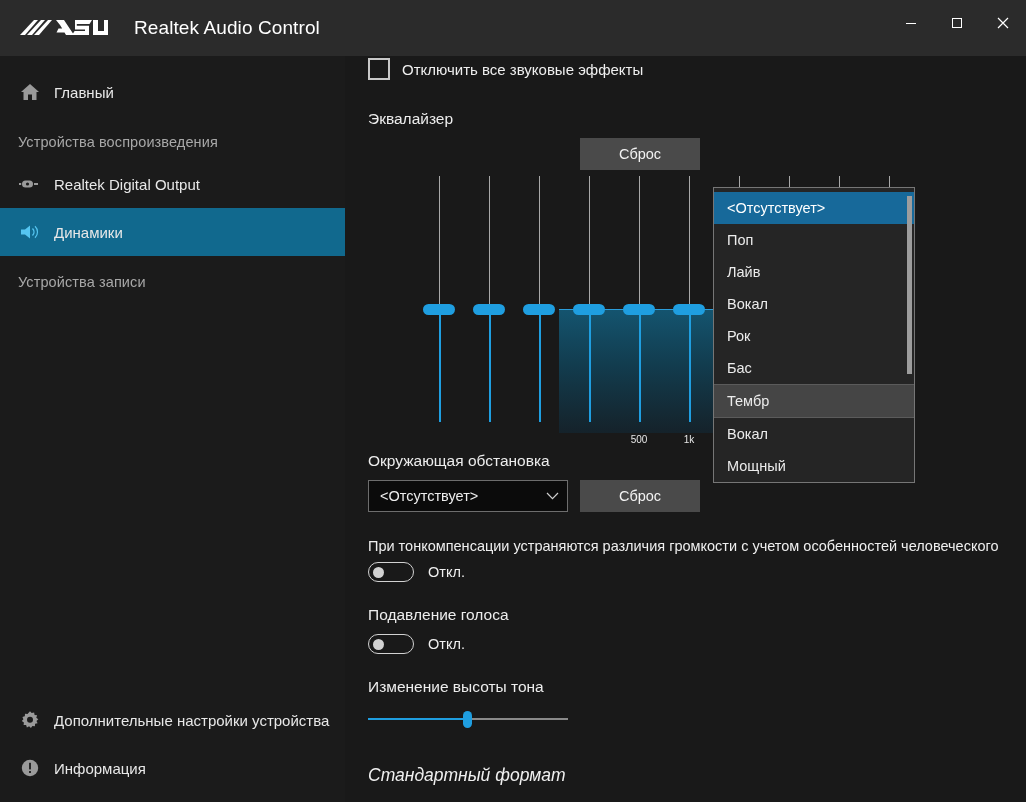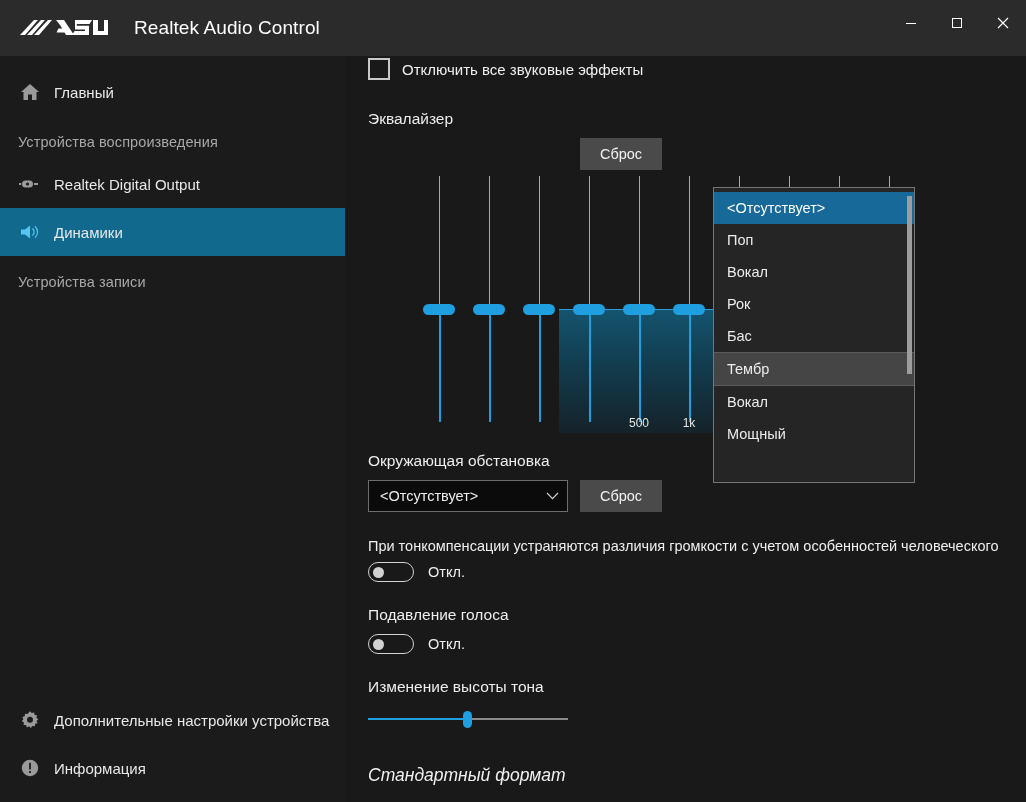--- a/index.html
+++ b/index.html
@@ -72,21 +72,21 @@
   .row { display: flex; align-items: flex-start; }
 
   .select {
     width: 200px; height: 32px; background: #0b0b0b; border: 1px solid #6d6d6d;
     color: #ededed; font-size: 14.5px; display: flex; align-items: center;
     padding: 0 8px 0 11px; justify-content: space-between;
   }
   .select .chev { color: #cfcfcf; font-size: 11px; }
 
   .btn-reset {
-    width: 82px; height: 32px; background: #4a4a4a; color: #f2f2f2;
+    width: 120px; height: 32px; background: #4a4a4a; color: #f2f2f2;
     font-size: 14.5px; display: flex; align-items: center; justify-content: center;
     margin-left: 12px; border: none;
   }
 
   
   .dropdown-open {
     position: absolute; left: 368px; top: 131px; width: 202px; height: 296px;
     background: #252525; border: 1px solid #767676; z-index: 40;
     display: flex; flex-direction: column; padding-top: 4px;
   }
@@ -110,21 +110,21 @@
   .eq-zero { position: absolute; left: 0; top: 143px; width: 302px; height: 1px; background: #2b9ddb; }
   .eq-fill {
     position: absolute; left: 0; top: 144px; width: 302px; height: 123px;
     background: linear-gradient(180deg, #14546f 0%, #123c4e 45%, #15222a 100%);
   }
   .eq-stem { position: absolute; width: 2px; background: #1f9ee0; }
   .eq-thumb {
     position: absolute; width: 32px; height: 11px; border-radius: 6px; background: #1f9ee0;
   }
   .eq-tick {
-    position: absolute; top: 250px; color: #e6e6e6; font-size: 12px;
+    position: absolute; top: 268px; color: #e6e6e6; font-size: 10px;
     text-align: center; width: 40px;
   }
 
   
   .toggle-row { display: flex; align-items: center; margin-top: 8px; }
   .toggle {
     width: 46px; height: 20px; border: 1px solid #d2d2d2; border-radius: 11px;
     position: relative; background: transparent;
   }
   .toggle .knob {
@@ -347,20 +347,21 @@
           <div class="eq-tick" style="left: 210px;">4k</div>
           <div class="eq-tick" style="left: 260px;">8k</div>
           <div class="eq-tick" style="left: 310px;">16k</div>
         </div>
     </div>
 
     <div class="dropdown-open">
       <div id="dd-items">
           <div class="dd-item sel">&lt;Отсутствует&gt;</div>
           <div class="dd-item">Поп</div>
+          <div class="dd-item">Лайв</div>
           <div class="dd-item">Вокал</div>
           <div class="dd-item">Рок</div>
           <div class="dd-item">Бас</div>
           <div class="dd-item hov">Тембр</div>
           <div class="dd-item">Вокал</div>
           <div class="dd-item">Мощный</div>
         </div>
       <div class="dd-scroll">
         <div class="dd-thumb"></div>
       </div>

